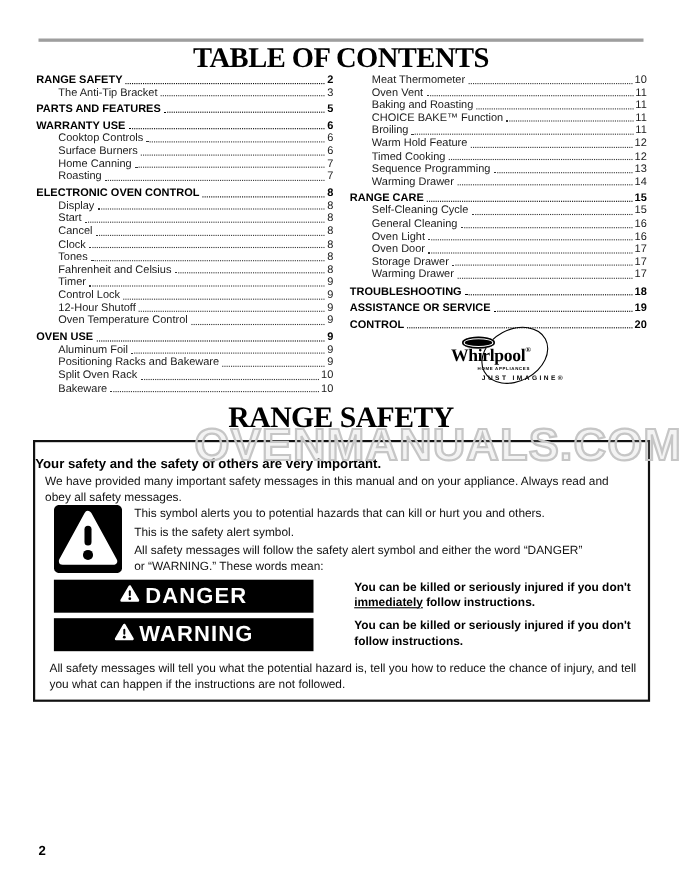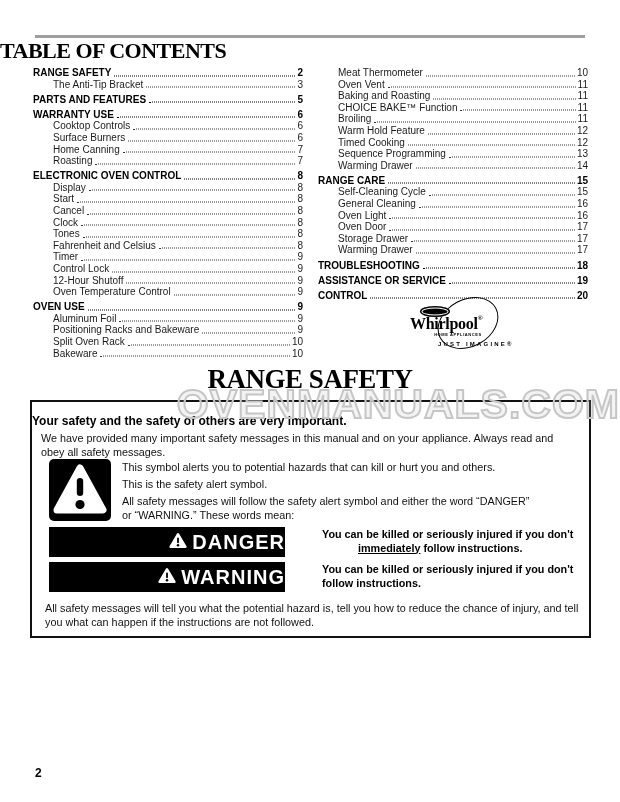--- a/index.html
+++ b/index.html
@@ -10,23 +10,23 @@
     font-family:"Liberation Sans",sans-serif;
     color:#111;
     overflow:hidden;
   }
   .top-rule{
     position:absolute;left:35px;top:35px;width:550px;height:3px;
     background:#9e9e9e;
   }
   .toc-title{
     position:absolute;left:0;top:38px;width:100%;
-    text-align:left;
+    text-align:center;
     font-family:"Liberation Serif",serif;
-    font-weight:700;font-size:22px;letter-spacing:-0.5px;
+    font-weight:700;font-size:26px;letter-spacing:-0.5px;
     color:#000;
   }
   .toc-col{
     position:absolute;top:67px;width:270px;
     font-size:10px;line-height:11.6px;color:#1a1a1a;
   }
   .toc-col.left{left:33px;}
   .toc-col.right{left:318px;}
   .toc-row{display:flex;}
   .toc-row.toc-header{font-weight:700;margin-top:3.5px;color:#000;}
@@ -96,29 +96,29 @@
     position:absolute;left:90px;top:59px;width:416px;
     font-size:10.8px;line-height:13.5px;color:#111;
   }
   .alert-lines p{margin:0 0 3.5px 0;}
   .sig-row{position:absolute;left:0;width:100%;}
   .sig-row.danger{top:125px;}
   .sig-row.warning{top:160px;}
   .sig-box{
     position:absolute;left:17px;top:0;width:236px;height:30px;
     background:#000;color:#fff;
-    display:flex;align-items:center;justify-content:flex-end;
+    display:flex;align-items:center;justify-content:center;
     font-weight:700;font-size:20px;letter-spacing:1px;
   }
   .sig-box svg{margin-right:5px;}
   .sig-text{
     position:absolute;left:290px;top:1px;width:256px;
     font-weight:700;font-size:10.8px;line-height:13.5px;color:#000;
   }
-  .sig-text .u{text-decoration:underline;margin-left:36px;}
+  .sig-text .u{text-decoration:underline;}
   .sb-footer{
     position:absolute;left:13px;top:200px;width:535px;
     font-size:10.8px;line-height:13.5px;color:#111;
   }
   .page-number{
     position:absolute;left:35px;top:766px;
     font-weight:700;font-size:12px;color:#000;
   }
 </style>
 </head>

